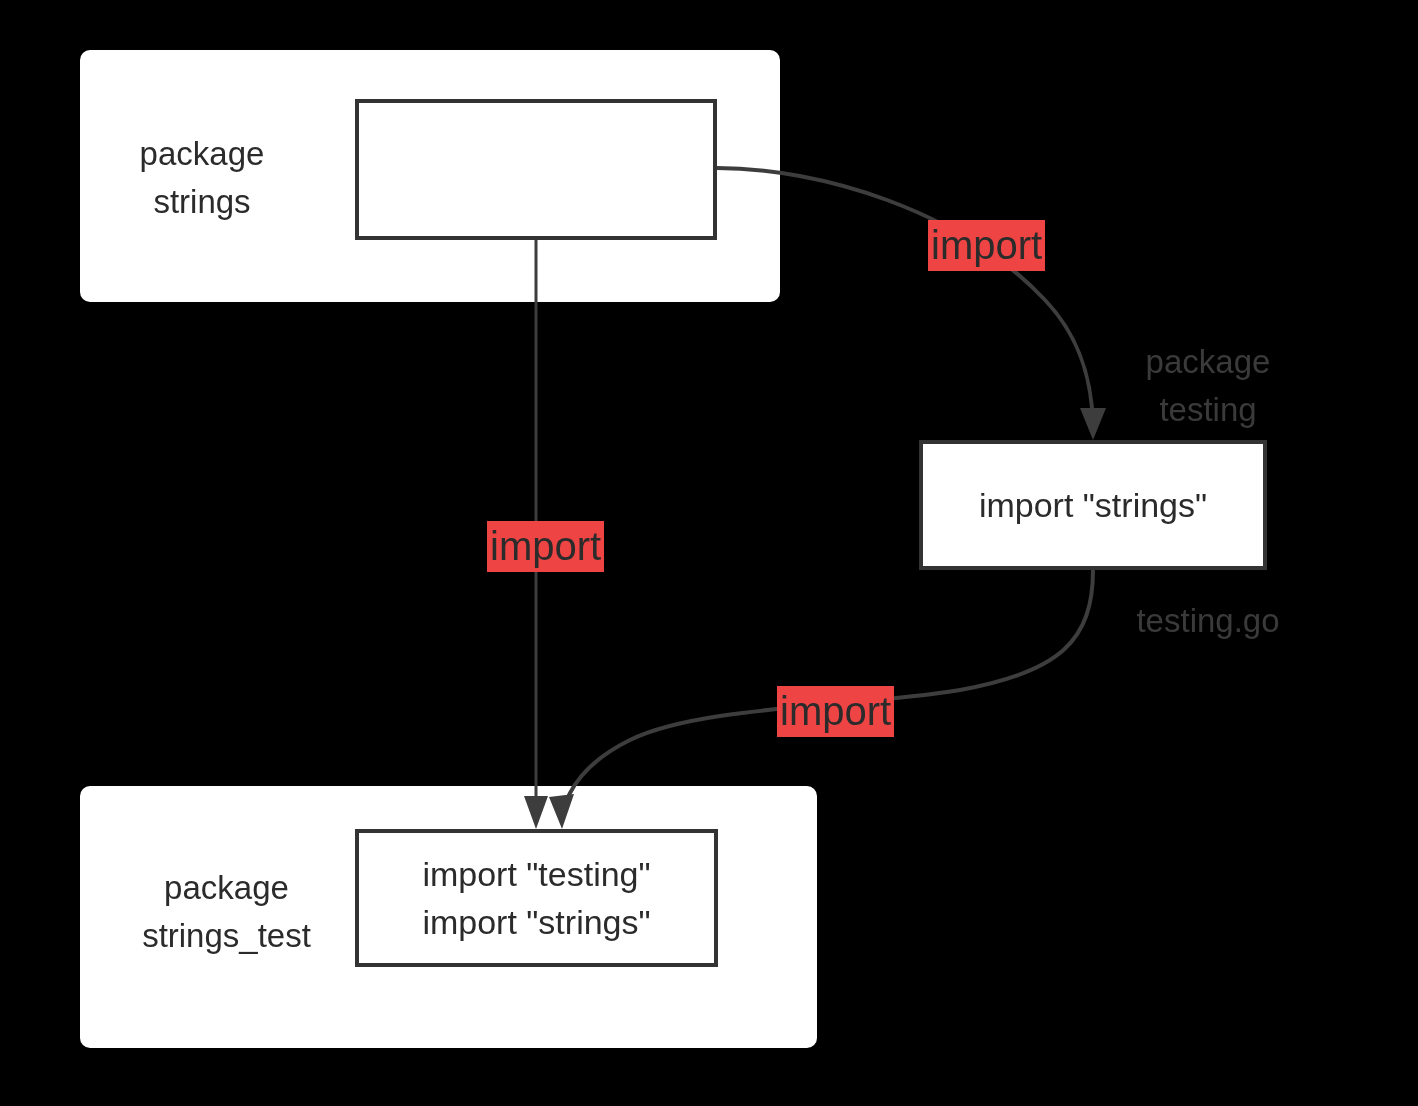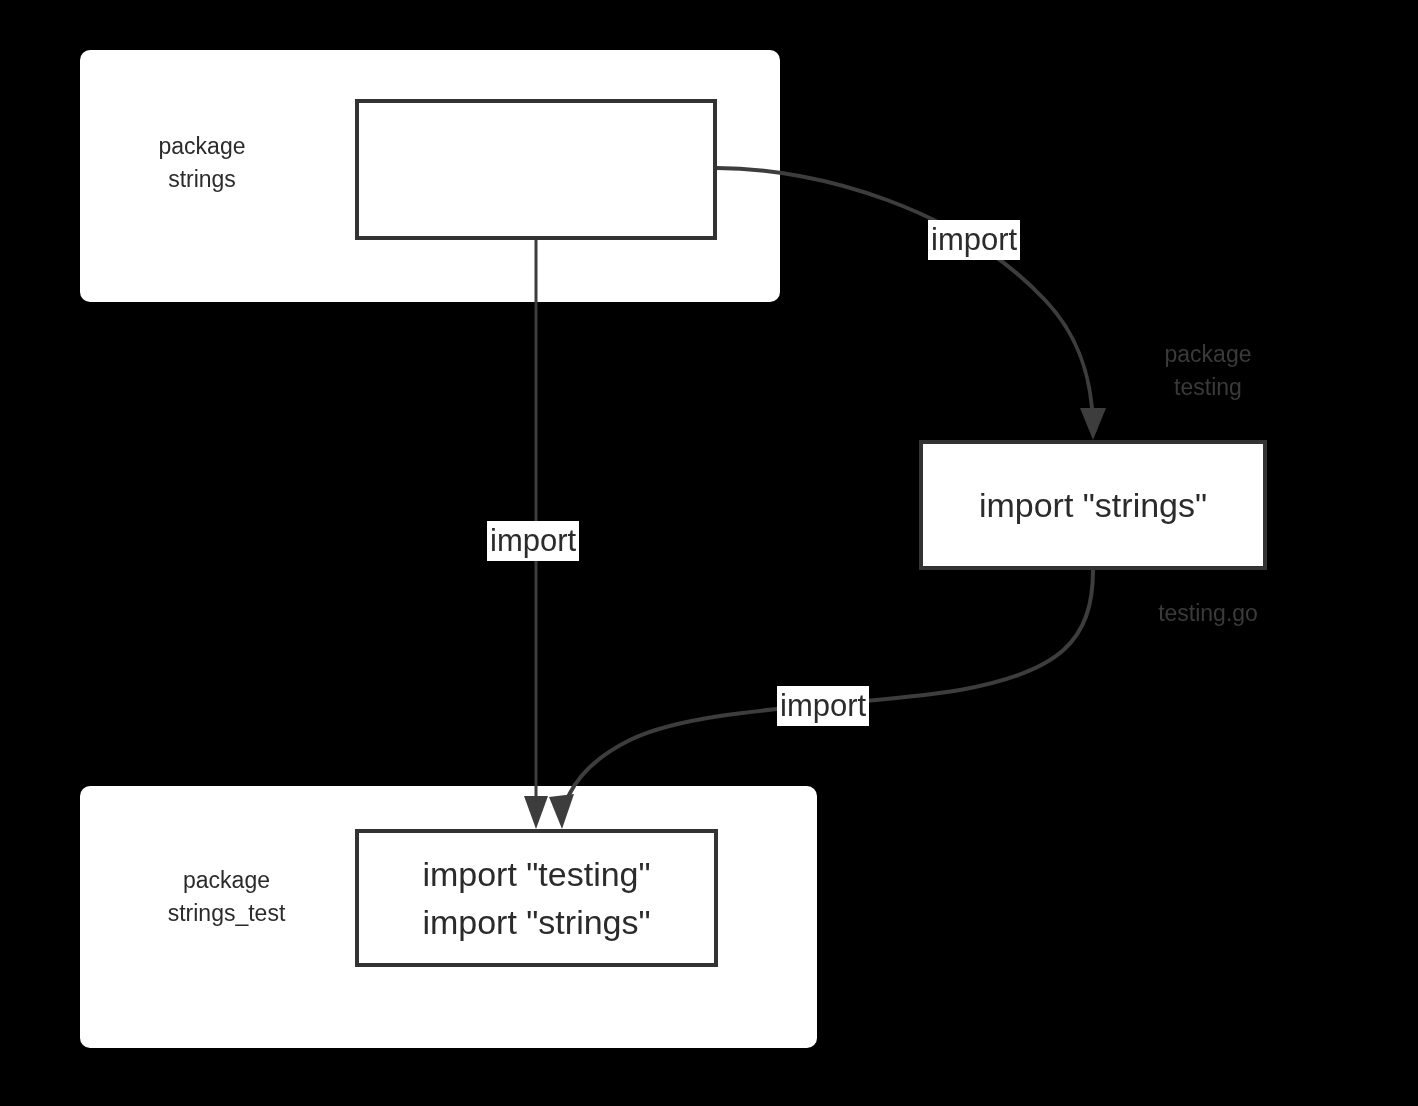--- a/index.html
+++ b/index.html
@@ -44,21 +44,21 @@
   .code-line {
     font-size: 34px;
     color: #2b2b2b;
     line-height: 1.42;
     white-space: pre;
   }
 
   
   .label {
     position: absolute;
-    font-size: 23px;
+    font-size: 33px;
     line-height: 1.45;
     white-space: pre;
     text-align: center;
   }
   .label.dark  { color: #2b2b2b; }
   .label.gray  { color: #3a3a3a; }
 
   #lbl-package-strings      { left: 104px; top: 130px; width: 196px; }
   #lbl-strings-go           { left: 306px; top: 252px; width: 194px; text-align: center; }
   #lbl-package-testing      { left: 1110px; top: 338px; width: 196px; }
@@ -78,23 +78,23 @@
     fill: none;
     stroke: #3d3d3d;
     stroke-width: 4;
   }
   .edge-path.thin { stroke-width: 3; }
   .arrow-head { fill: #3d3d3d; }
 
   
   .edge-label {
     position: absolute;
-    background: #ffffff;
+    background: #ef4444;
     color: #2b2b2b;
-    font-size: 31px;
+    font-size: 40px;
     line-height: 1.28;
     padding: 0 3px;
     white-space: pre;
   }
   #edge-label-1 { left: 928px; top: 220px; }
   #edge-label-2 { left: 487px; top: 521px; }
   #edge-label-3 { left: 777px; top: 686px; }
 </style>
 </head>
 <body>

